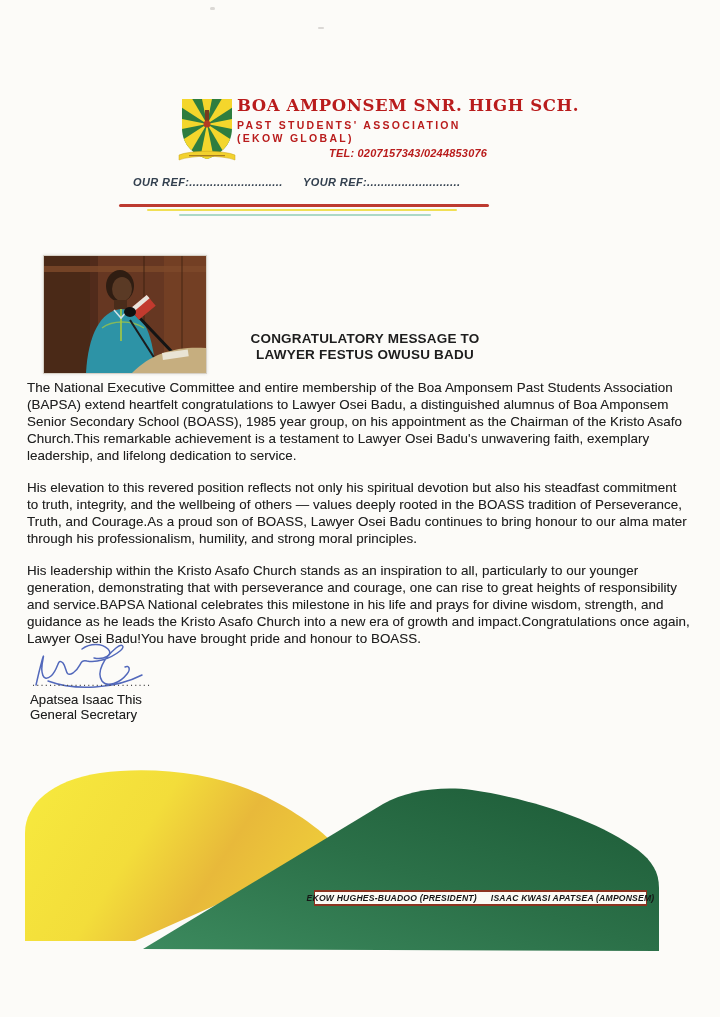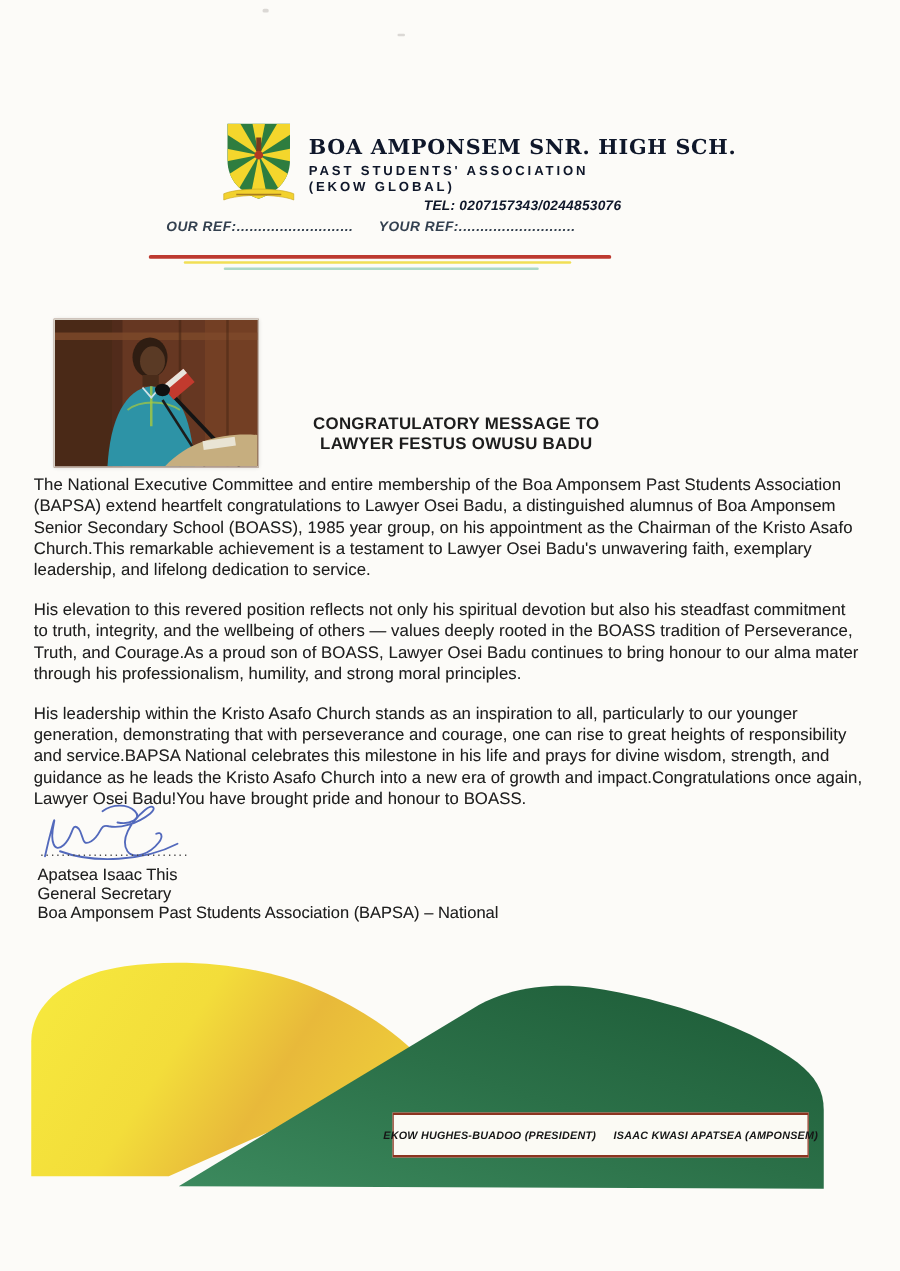--- a/index.html
+++ b/index.html
@@ -3,21 +3,21 @@
 <meta charset="utf-8">
 <style>
   html,body{margin:0;padding:0;background:#e9e7e2;}
   #page{
     position:relative;width:720px;height:1017px;margin:0 auto;
     background:#fcfbf8;overflow:hidden;
     font-family:"Liberation Sans", sans-serif;color:#1f1f1f;
   }
   
   .crest{position:absolute;left:177px;top:96px;}
-  .lh-text{position:absolute;left:247px;top:96px;color:#0f172a;margin-top:12px;}
+  .lh-text{position:absolute;left:237px;top:96px;color:#b91c1c;}
   .school-name{
     font-family:"DejaVu Serif", serif;font-weight:bold;
     font-size:16.5px;letter-spacing:0.6px;white-space:nowrap;
   }
   .assoc{font-size:10.5px;font-weight:bold;letter-spacing:2.3px;margin-top:4px;white-space:nowrap;}
   .assoc2{font-size:10.5px;font-weight:bold;letter-spacing:2.3px;margin-top:1px;white-space:nowrap;}
   .tel{font-size:11px;font-weight:bold;font-style:italic;letter-spacing:0.2px;margin-top:3px;white-space:nowrap;text-align:center;}
   
   .ref{position:absolute;top:176px;font-size:11px;font-weight:bold;font-style:italic;
        color:#33404f;letter-spacing:0.4px;white-space:nowrap;}
@@ -37,21 +37,21 @@
                text-shadow:0 0 .4px rgba(40,40,40,.35);}
   .letter-body p{margin:0 0 15px 0;}
   
   .sig-svg{position:absolute;left:30px;top:641px;}
   .sig-dots{position:absolute;left:32px;top:676px;font-size:11px;letter-spacing:1.2px;color:#4a4a4a;}
   .sig-block{position:absolute;left:30px;top:692px;font-size:13.2px;line-height:15px;color:#1e1e1e;
              text-shadow:0 0 .4px rgba(40,40,40,.35);}
   
   .footer-svg{position:absolute;left:0;top:758px;}
   .officers-banner{
-    position:absolute;left:314px;top:890px;width:333px;height:36px;box-sizing:border-box;
+    position:absolute;left:314px;top:890px;width:333px;height:16px;box-sizing:border-box;
     background:#fbfaf4;border-top:2px solid #8c3420;border-bottom:2px solid #8c3420;
     border-left:1px solid #8c3420;border-right:1px solid #8c3420;
     display:flex;align-items:center;justify-content:center;z-index:2;
   }
   .officers-banner .name{font-size:8.6px;font-weight:bold;font-style:italic;
                          letter-spacing:.2px;color:#161616;white-space:nowrap;}
   .officers-banner .divider{width:1px;height:9px;background:#b9a48e;margin:0 7px;}
   
   .speck{position:absolute;background:#b9b6b1;opacity:.5;border-radius:2px;}
 </style>
@@ -144,21 +144,20 @@
     <g fill="none" stroke="#4059b5" stroke-width="1.5" stroke-linecap="round" opacity="0.9">
       <path d="M6,44 C10,26 15,8 13,18 C10,32 13,42 21,35 C29,28 27,16 33,22 C37,27 35,37 43,32 C52,26 49,18 57,20 C66,22 80,18 90,10 C96,5 92,2 86,7 C74,17 66,31 72,40 C77,47 90,42 97,33 C101,28 99,24 95,26"></path>
       <path d="M52,8 C60,2 72,2 78,8 C84,14 74,19 64,17"></path>
       <path d="M18,40 C45,50 85,48 112,34"></path>
     </g>
   </svg>
   <div class="sig-dots">............................</div>
   <div class="sig-block">
     <div>Apatsea Isaac This</div>
     <div>General Secretary</div>
-    <div>Boa Amponsem Past Students Association (BAPSA) – National</div>
   </div>
 
   <svg class="footer-svg" width="720" height="259" viewBox="0 0 720 259">
     <defs>
       <linearGradient id="gy" x1="0" y1="0" x2="1" y2="0.35">
         <stop offset="0" stop-color="#f7ea3e"></stop>
         <stop offset="0.45" stop-color="#f3dd3a"></stop>
         <stop offset="0.72" stop-color="#e8b93a"></stop>
         <stop offset="1" stop-color="#eecb3a"></stop>
       </linearGradient>

